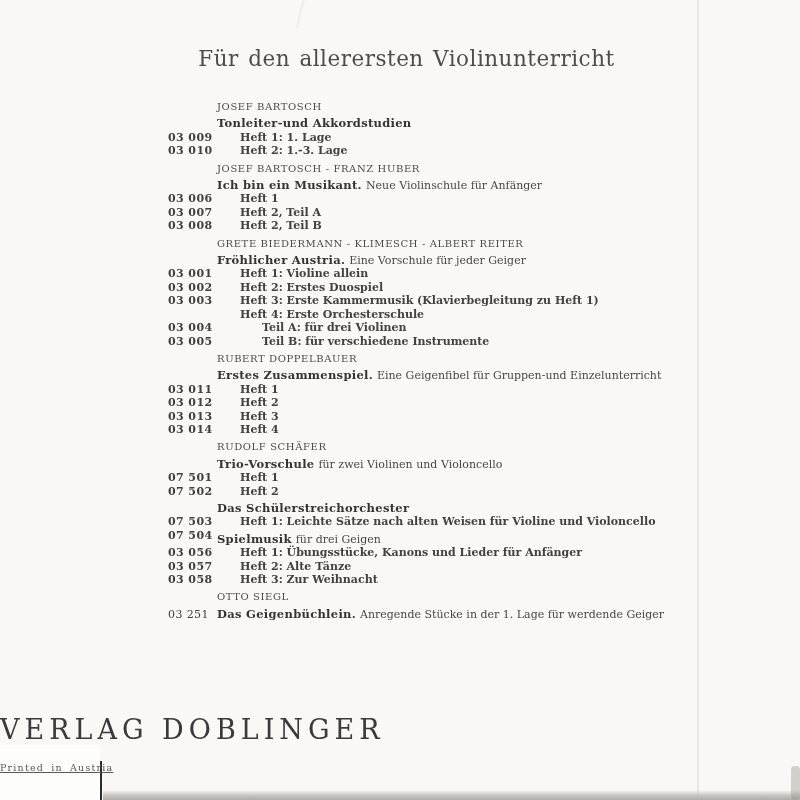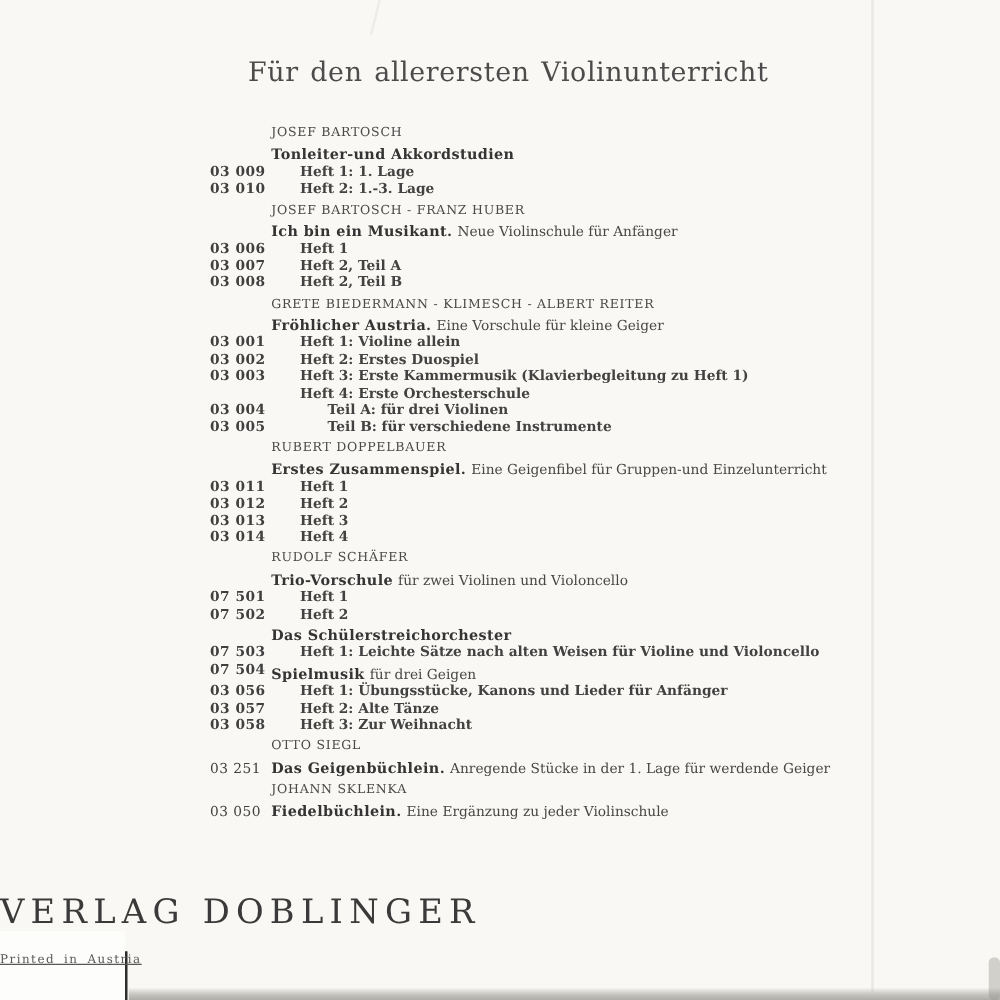--- a/index.html
+++ b/index.html
@@ -67,21 +67,21 @@
     </div>
     <div class="catalog-section">
       <div class="author-name">JOSEF BARTOSCH - FRANZ HUBER</div>
       <div class="work-line"><span class="work-title">Ich bin ein Musikant.</span><span class="work-subtitle">Neue Violinschule für Anfänger</span></div>
       <div class="catalog-item"><span class="code">03 006</span><span class="item-text">Heft 1</span></div>
       <div class="catalog-item"><span class="code">03 007</span><span class="item-text">Heft 2, Teil A</span></div>
       <div class="catalog-item"><span class="code">03 008</span><span class="item-text">Heft 2, Teil B</span></div>
     </div>
     <div class="catalog-section">
       <div class="author-name">GRETE BIEDERMANN - KLIMESCH - ALBERT REITER</div>
-      <div class="work-line"><span class="work-title">Fröhlicher Austria.</span><span class="work-subtitle">Eine Vorschule für kleine Geiger</span></div>
+      <div class="work-line"><span class="work-title">Fröhlicher Austria.</span><span class="work-subtitle">Eine Vorschule für jeder Geiger</span></div>
       <div class="catalog-item"><span class="code">03 001</span><span class="item-text">Heft 1: Violine allein</span></div>
       <div class="catalog-item"><span class="code">03 002</span><span class="item-text">Heft 2: Erstes Duospiel</span></div>
       <div class="catalog-item"><span class="code">03 003</span><span class="item-text">Heft 3: Erste Kammermusik (Klavierbegleitung zu Heft 1)</span></div>
       <div class="catalog-item"><span class="item-text">Heft 4: Erste Orchesterschule</span></div>
       <div class="catalog-item indent1"><span class="code">03 004</span><span class="item-text">Teil A: für drei Violinen</span></div>
       <div class="catalog-item indent1"><span class="code">03 005</span><span class="item-text">Teil B: für verschiedene Instrumente</span></div>
     </div>
     <div class="catalog-section">
       <div class="author-name">RUBERT DOPPELBAUER</div>
       <div class="work-line"><span class="work-title">Erstes Zusammenspiel.</span><span class="work-subtitle">Eine Geigenfibel für Gruppen-und Einzelunterricht</span></div>
@@ -100,20 +100,16 @@
       <div class="catalog-item"><span class="code">07 504</span></div>
       <div class="work-line"><span class="work-title">Spielmusik</span><span class="work-subtitle">für drei Geigen</span></div>
       <div class="catalog-item"><span class="code">03 056</span><span class="item-text">Heft 1: Übungsstücke, Kanons und Lieder für Anfänger</span></div>
       <div class="catalog-item"><span class="code">03 057</span><span class="item-text">Heft 2: Alte Tänze</span></div>
       <div class="catalog-item"><span class="code">03 058</span><span class="item-text">Heft 3: Zur Weihnacht</span></div>
     </div>
     <div class="catalog-section">
       <div class="author-name">OTTO SIEGL</div>
       <div class="work-line"><span class="code">03 251</span><span class="work-title">Das Geigenbüchlein.</span><span class="work-subtitle">Anregende Stücke in der 1. Lage für werdende Geiger</span></div>
     </div>
-    <div class="catalog-section">
-      <div class="author-name">JOHANN SKLENKA</div>
-      <div class="work-line"><span class="code">03 050</span><span class="work-title">Fiedelbüchlein.</span><span class="work-subtitle">Eine Ergänzung zu jeder Violinschule</span></div>
-    </div>
   </div>
 
 <div class="publisher">VERLAG DOBLINGER</div>
 <div class="printed-note">Printed in Austria</div>
 
 </body></html>

